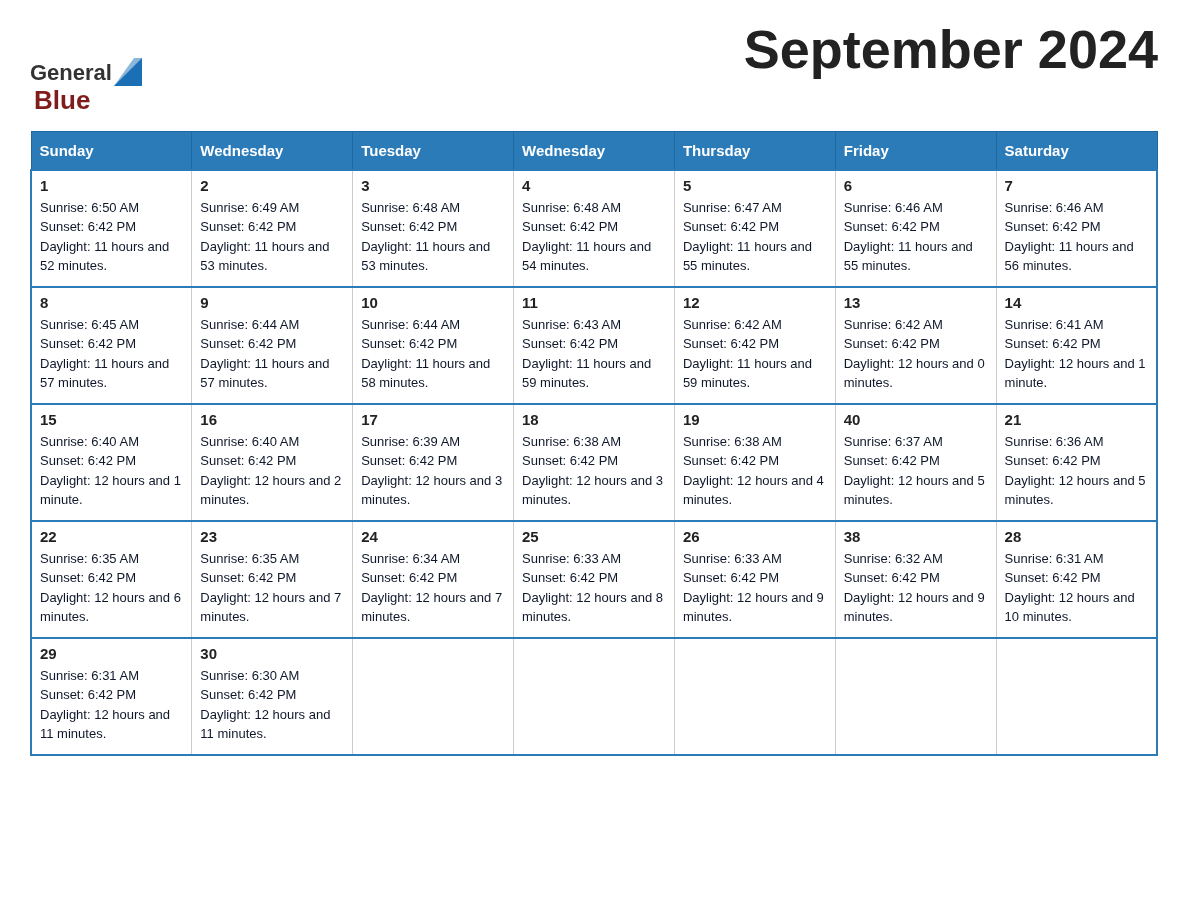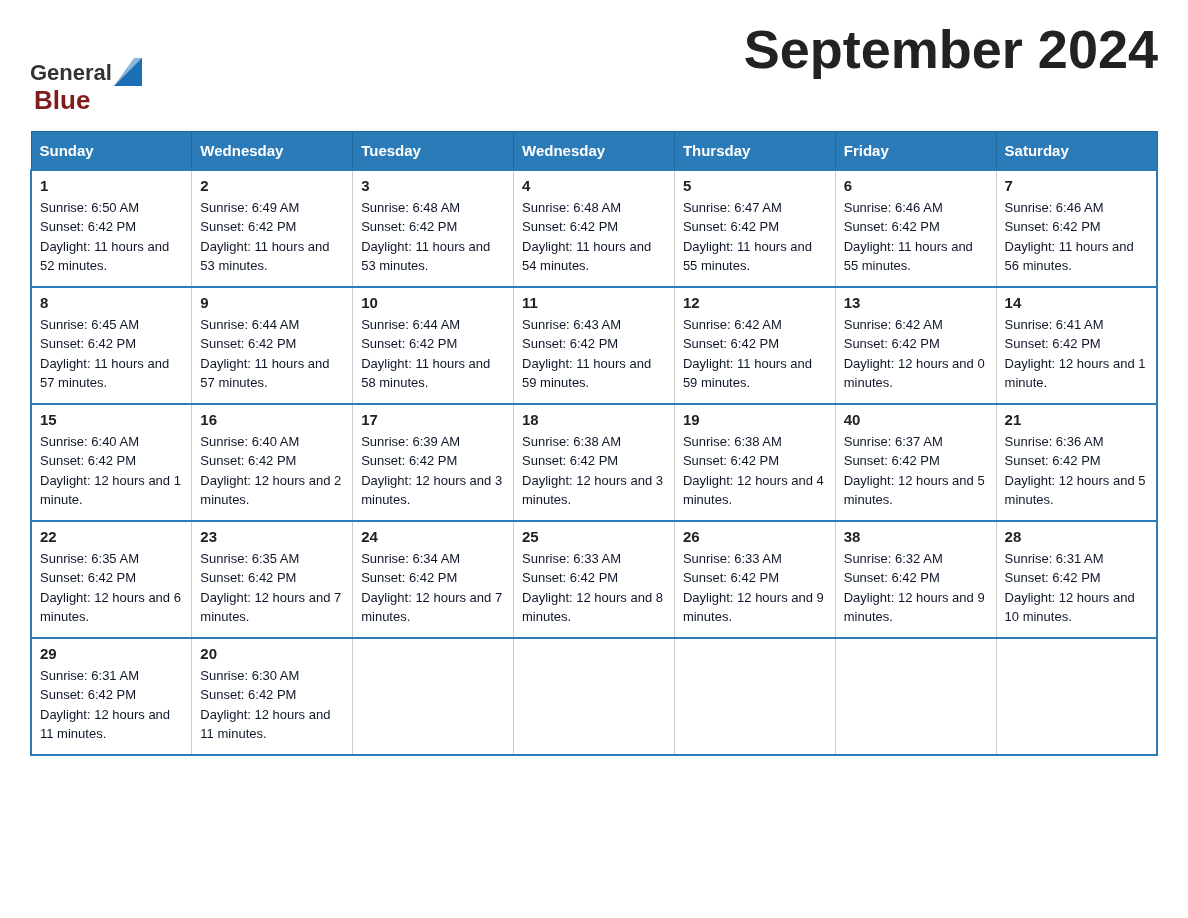--- a/index.html
+++ b/index.html
@@ -253,21 +253,21 @@
           <span class="day-number">28</span>
           <div class="day-info">Sunrise: 6:31 AM<br>Sunset: 6:42 PM<br>Daylight: 12 hours and 10 minutes.</div>
         </td>
       </tr>
       <tr class="week-row">
         <td>
           <span class="day-number">29</span>
           <div class="day-info">Sunrise: 6:31 AM<br>Sunset: 6:42 PM<br>Daylight: 12 hours and 11 minutes.</div>
         </td>
         <td>
-          <span class="day-number">20</span>
+          <span class="day-number">30</span>
           <div class="day-info">Sunrise: 6:30 AM<br>Sunset: 6:42 PM<br>Daylight: 12 hours and 11 minutes.</div>
         </td>
         <td class="empty"></td>
         <td class="empty"></td>
         <td class="empty"></td>
         <td class="empty"></td>
         <td class="empty"></td>
       </tr>
     </tbody>
 </table>

